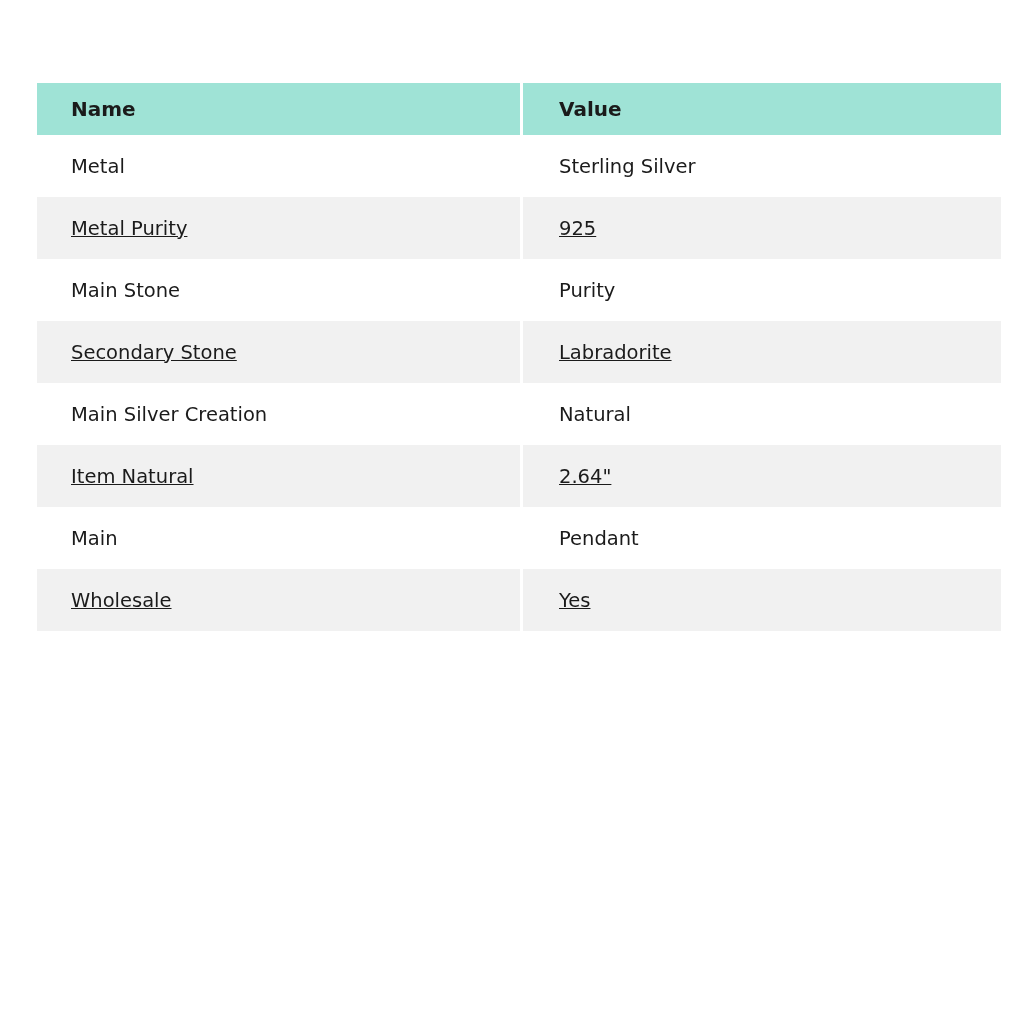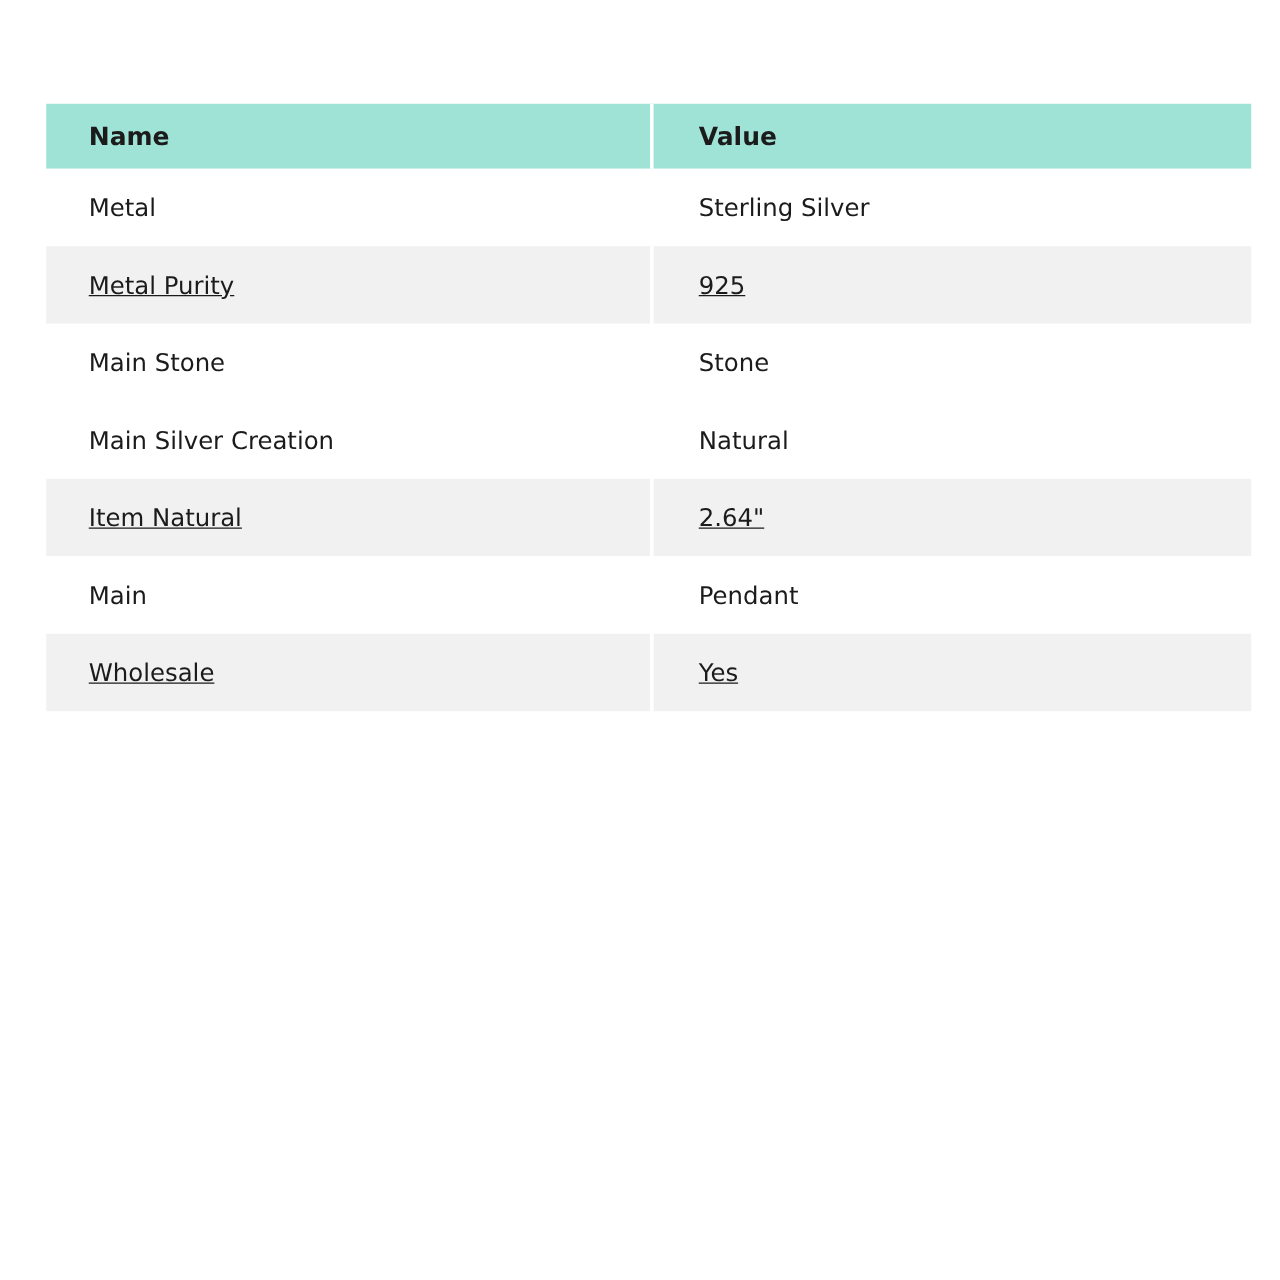--- a/index.html
+++ b/index.html
@@ -85,21 +85,25 @@
       <tr>
         <td>Metal</td>
         <td>Sterling Silver</td>
       </tr>
       <tr class="stripe">
         <td>Metal Purity</td>
         <td>925</td>
       </tr>
       <tr>
         <td>Main Stone</td>
-        <td>Stone</td>
+        <td>Purity</td>
+      </tr>
+      <tr class="stripe">
+        <td>Secondary Stone</td>
+        <td>Labradorite</td>
       </tr>
       <tr>
         <td>Main Silver Creation</td>
         <td>Natural</td>
       </tr>
       <tr class="stripe">
         <td>Item Natural</td>
         <td>2.64"</td>
       </tr>
       <tr>

